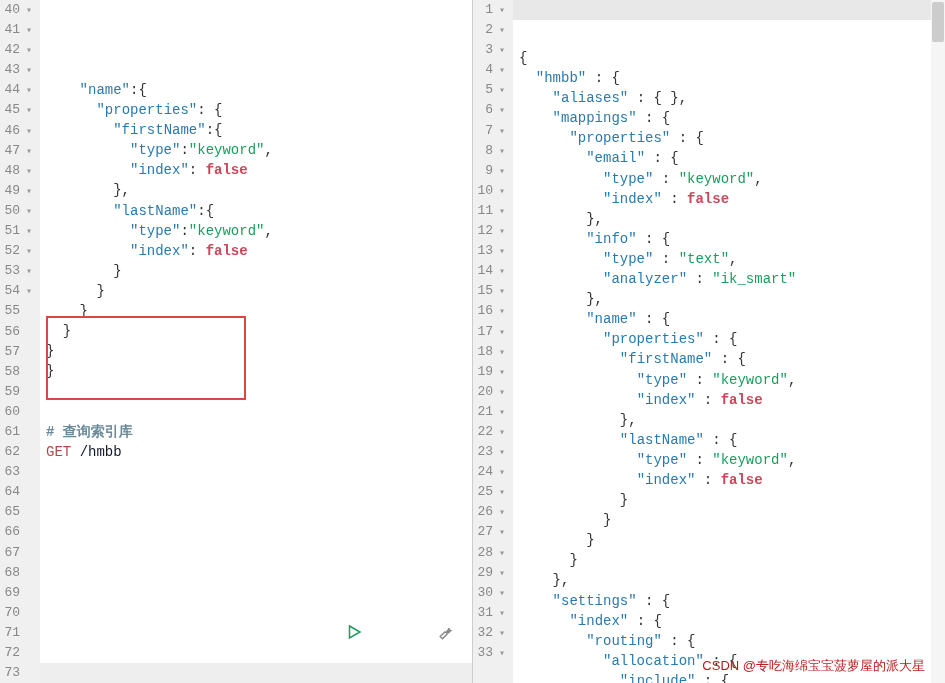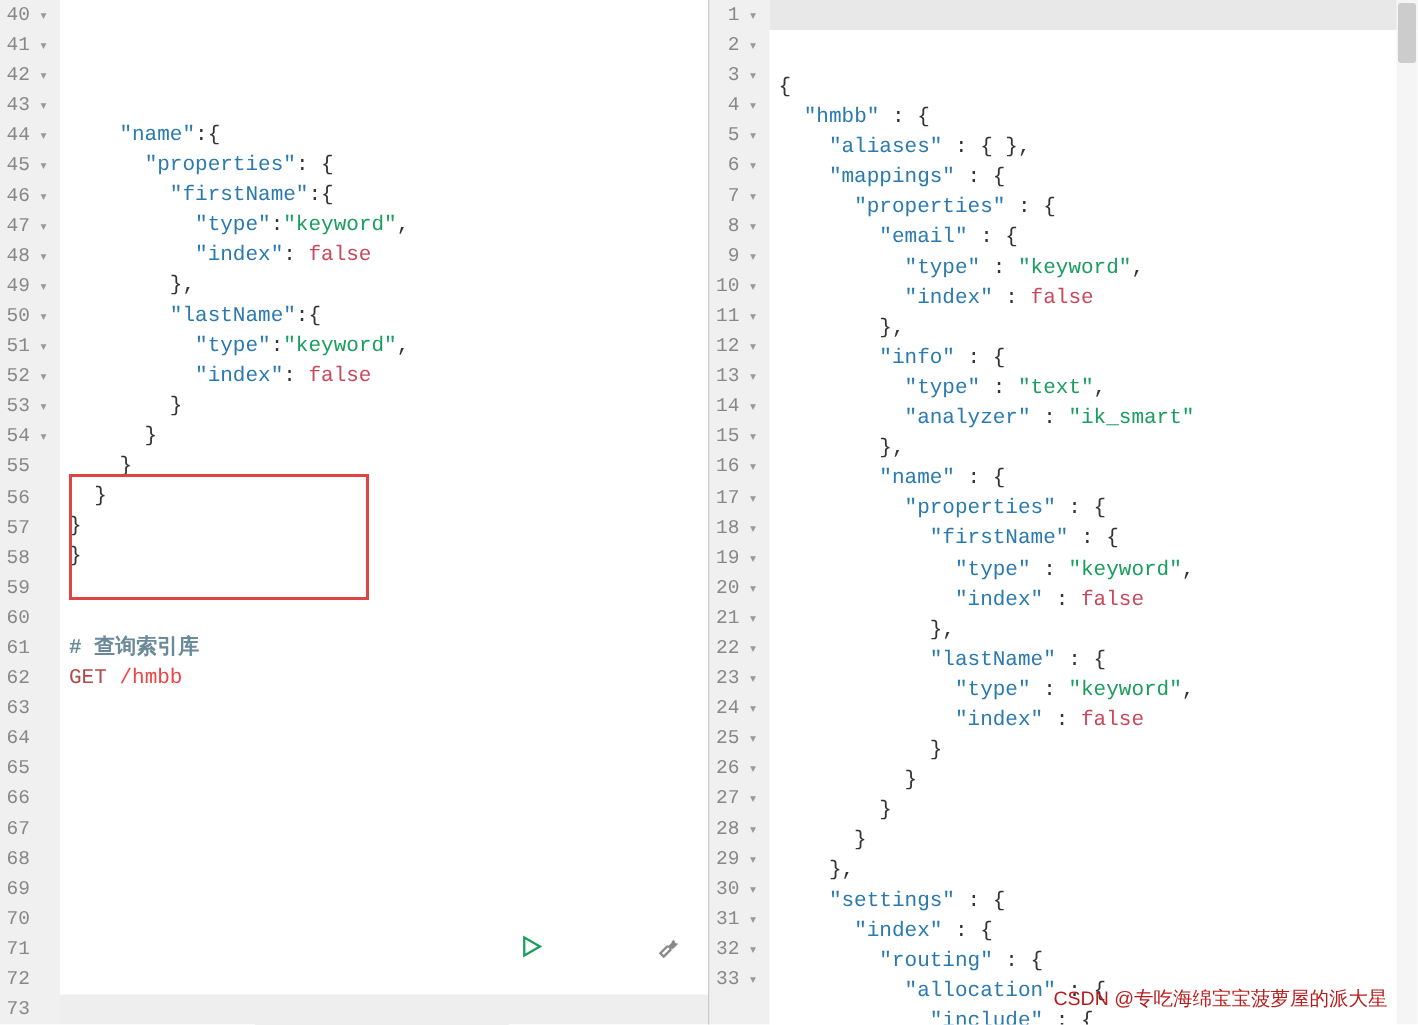--- a/index.html
+++ b/index.html
@@ -48,24 +48,24 @@
       font-size: 14px;
       position: relative;
     }
     .code-line {
       height: 20.1px;
       line-height: 20.1px;
     }
     .tok-punct { color: #333; }
     .tok-key { color: #2a7ab0; }
     .tok-str { color: #1a9e5e; }
-    .tok-bool { color: #c9495a; }
+    .tok-bool { color: #c9495a; font-weight: bold; }
     .tok-comment { color: #6a8999; font-weight: bold; }
     .tok-method { color: #b04a4a; font-weight: 400; }
-    .tok-path { color: #ef4444; }
+    .tok-path { color: #0f172a; }
     .highlight-box {
       position: absolute;
       border: 2px solid #d44;
       pointer-events: none;
     }
     .divider-handle {
       position: absolute;
       left: 470px;
       top: 335px;
       color: #888;

